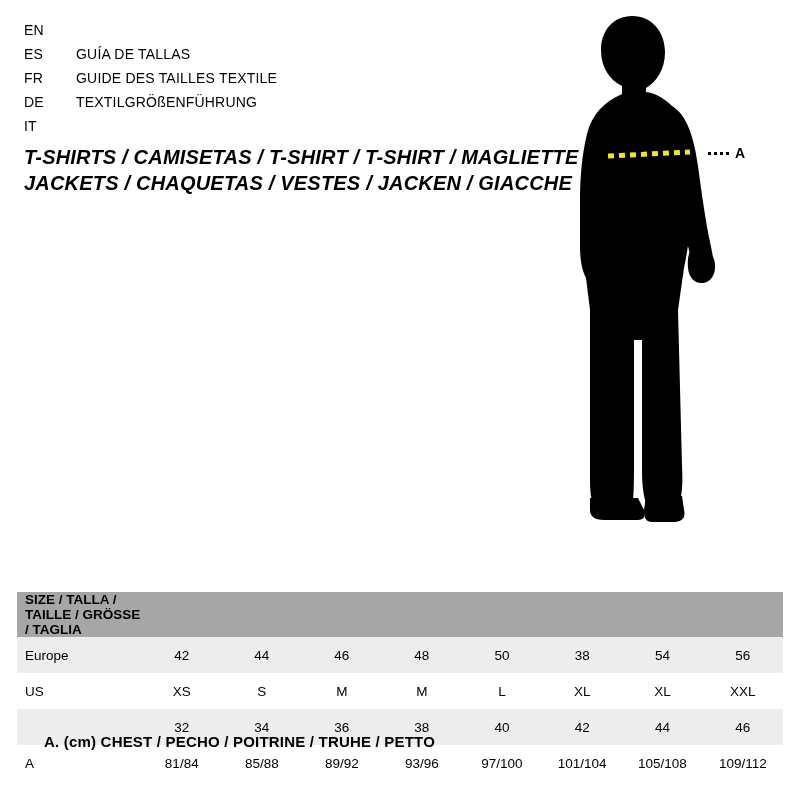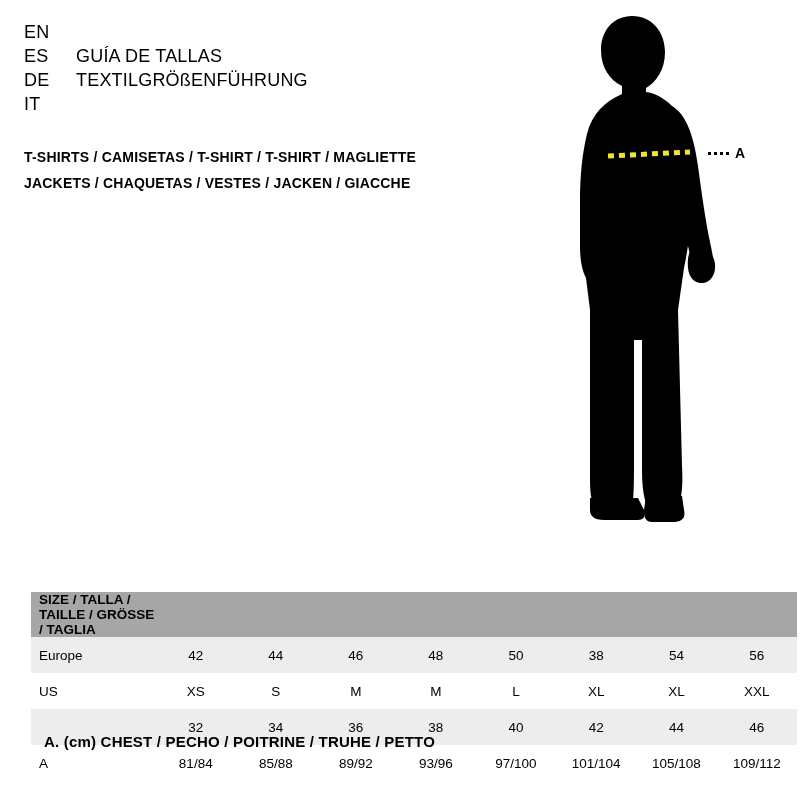--- a/index.html
+++ b/index.html
@@ -26,45 +26,46 @@
   .lang-block {
     position: absolute;
     left: 24px;
     top: 22px;
     width: 520px;
   }
   .lang-row {
     display: flex;
     align-items: baseline;
     height: 24px;
-    font-size: 18px;
+    font-size: 14px;
     letter-spacing: 0.2px;
   }
   .lang-code {
     width: 52px;
     flex: 0 0 52px;
     font-weight: 400;
   }
   .lang-text {
     font-weight: 400;
   }
 
   
   .cat-block {
     position: absolute;
     left: 24px;
     top: 144px;
     width: 560px;
   }
   .cat-line {
-    font-size: 14px;
+    font-size: 20px;
     font-weight: bold;
     letter-spacing: 0.2px;
     line-height: 26px;
     white-space: nowrap;
+    font-style: italic;
   }
 
   
   .figure {
     position: absolute;
     left: 560px;
     top: 10px;
     width: 240px;
     height: 530px;
   }
@@ -93,21 +94,21 @@
     position: absolute;
     left: 24px;
     top: 557px;
     font-size: 15.5px;
     font-weight: bold;
     letter-spacing: 0.2px;
   }
 
   table.size-table {
     position: absolute;
-    left: 31px;
+    left: 17px;
     top: 592px;
     width: 766px;
     border-collapse: collapse;
     font-size: 13.5px;
   }
   table.size-table td {
     padding: 0;
     height: 36px;
     vertical-align: middle;
   }
@@ -148,20 +149,24 @@
 
 <div class="page">
 
   <div class="lang-block">
     <div class="lang-row">
       <span class="lang-code">EN</span>
     </div>
     <div class="lang-row">
       <span class="lang-code">ES</span>
       <span class="lang-text">GUÍA DE TALLAS</span>
+    </div>
+    <div class="lang-row">
+      <span class="lang-code">FR</span>
+      <span class="lang-text">GUIDE DES TAILLES TEXTILE</span>
     </div>
     <div class="lang-row">
       <span class="lang-code">DE</span>
       <span class="lang-text">TEXTILGRÖßENFÜHRUNG</span>
     </div>
     <div class="lang-row">
       <span class="lang-code">IT</span>
     </div>
   </div>
 

